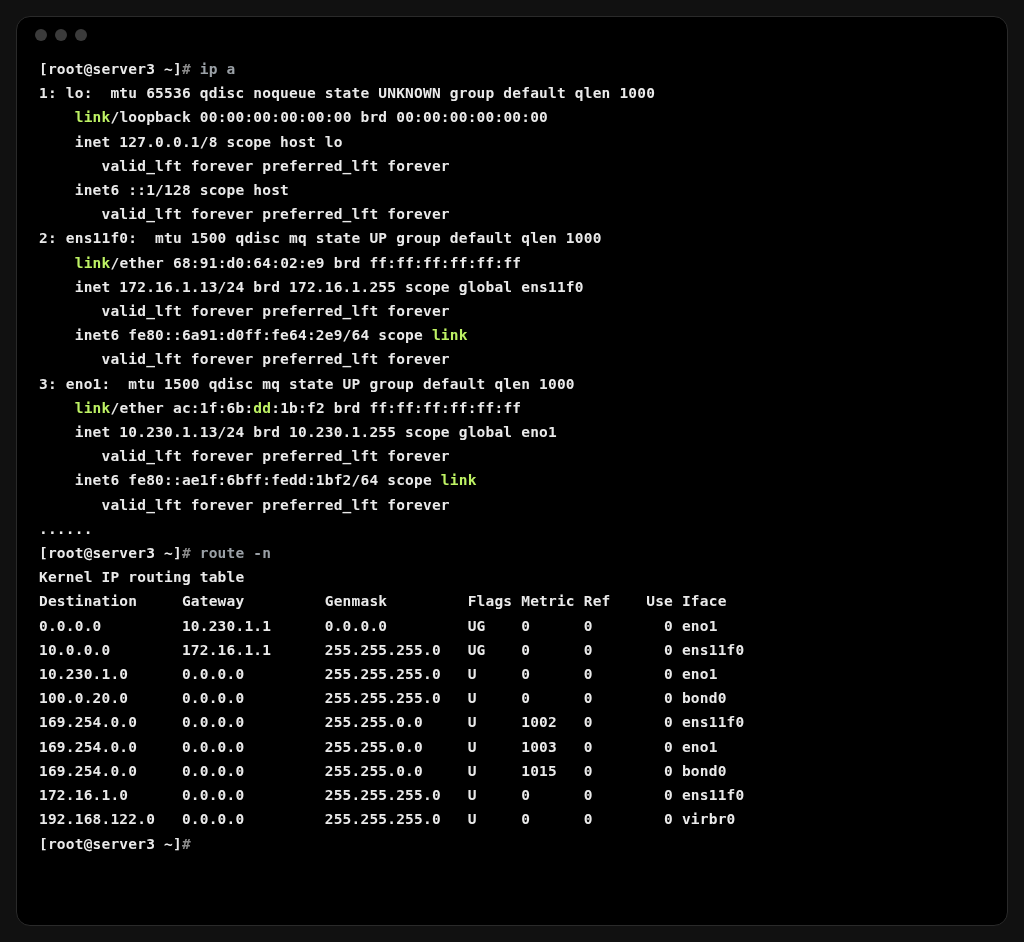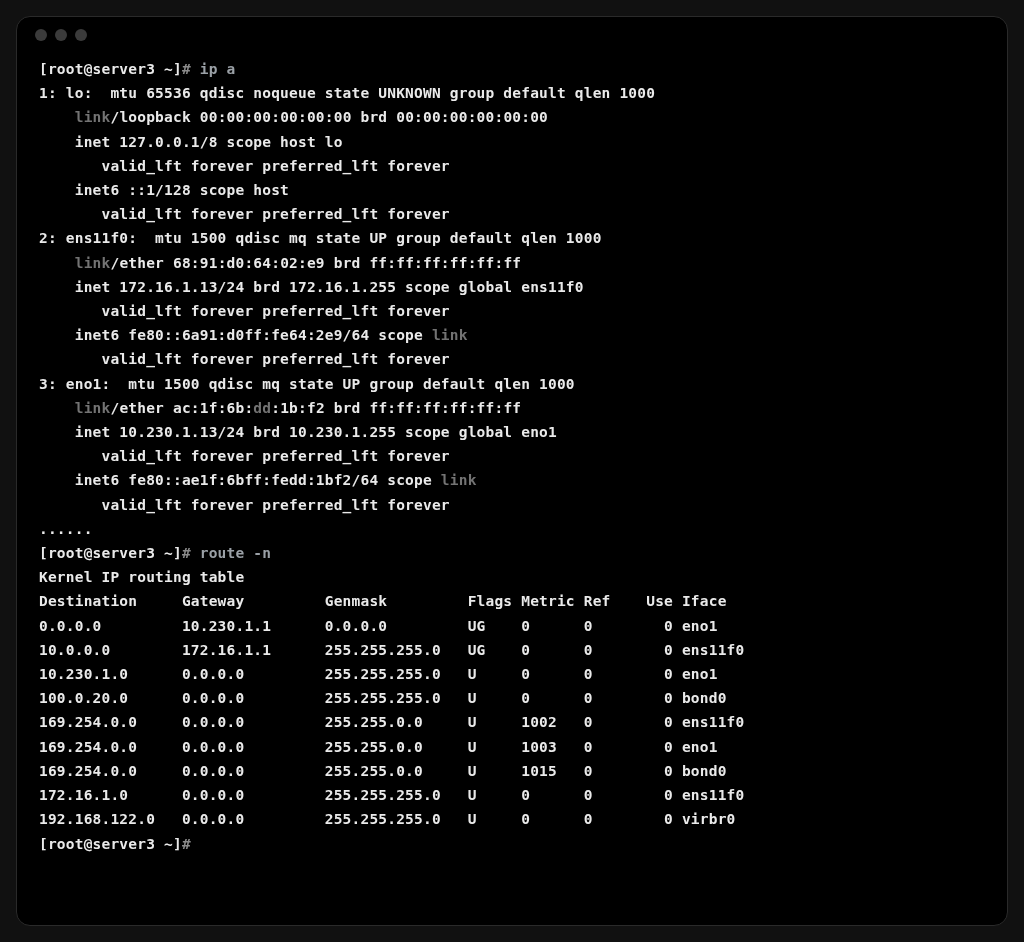--- a/index.html
+++ b/index.html
@@ -39,21 +39,21 @@
     background: #3b3b3b;
   }
   .term {
     padding: 4px 22px 22px 22px;
     white-space: pre;
     line-height: 1.67;
     font-weight: 600;
   }
   .prompt-sym { color: #8a8a8a; }
   .cmd { color: #9aa0a6; margin-top: 18px; }
-  .kw { color: #737373; }
+  .kw { color: #bef264; }
   .row { display: block; }
 </style>
 </head>
 <body>
 
 <div class="window">
   <div class="titlebar">
     <div class="dot"></div>
     <div class="dot"></div>
     <div class="dot"></div>

